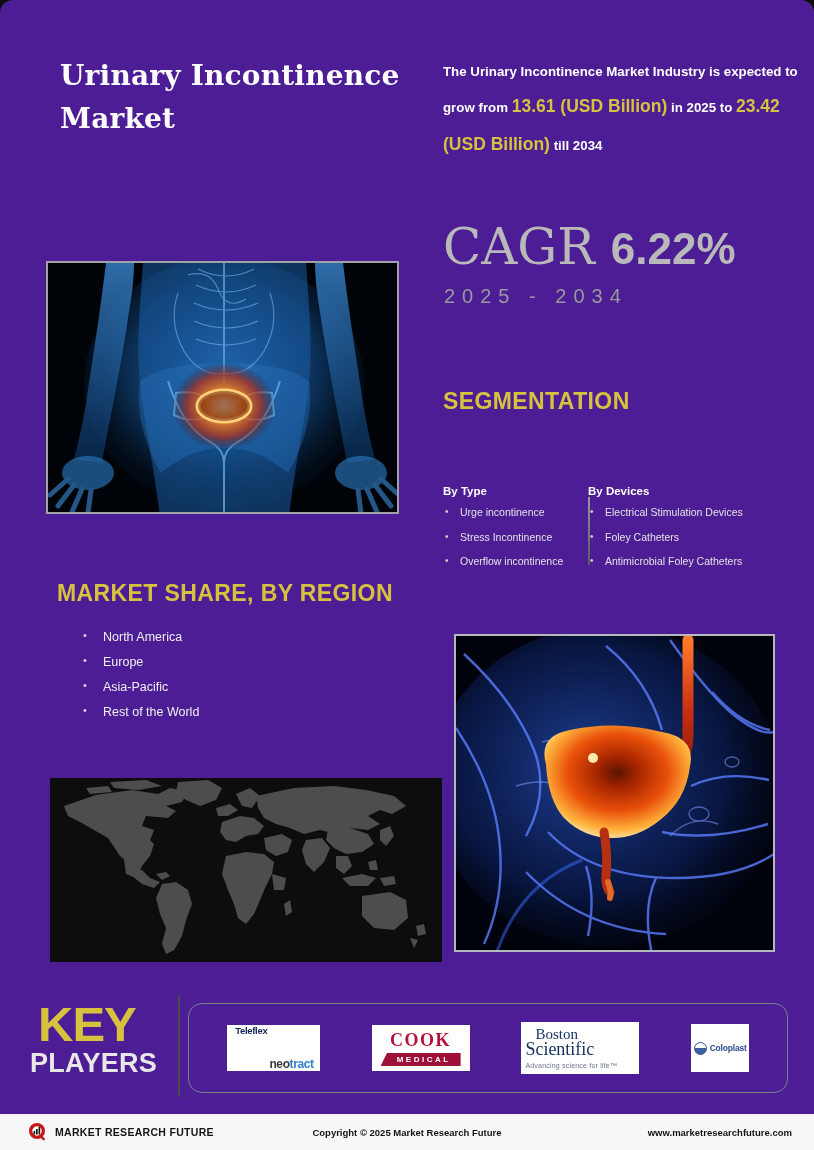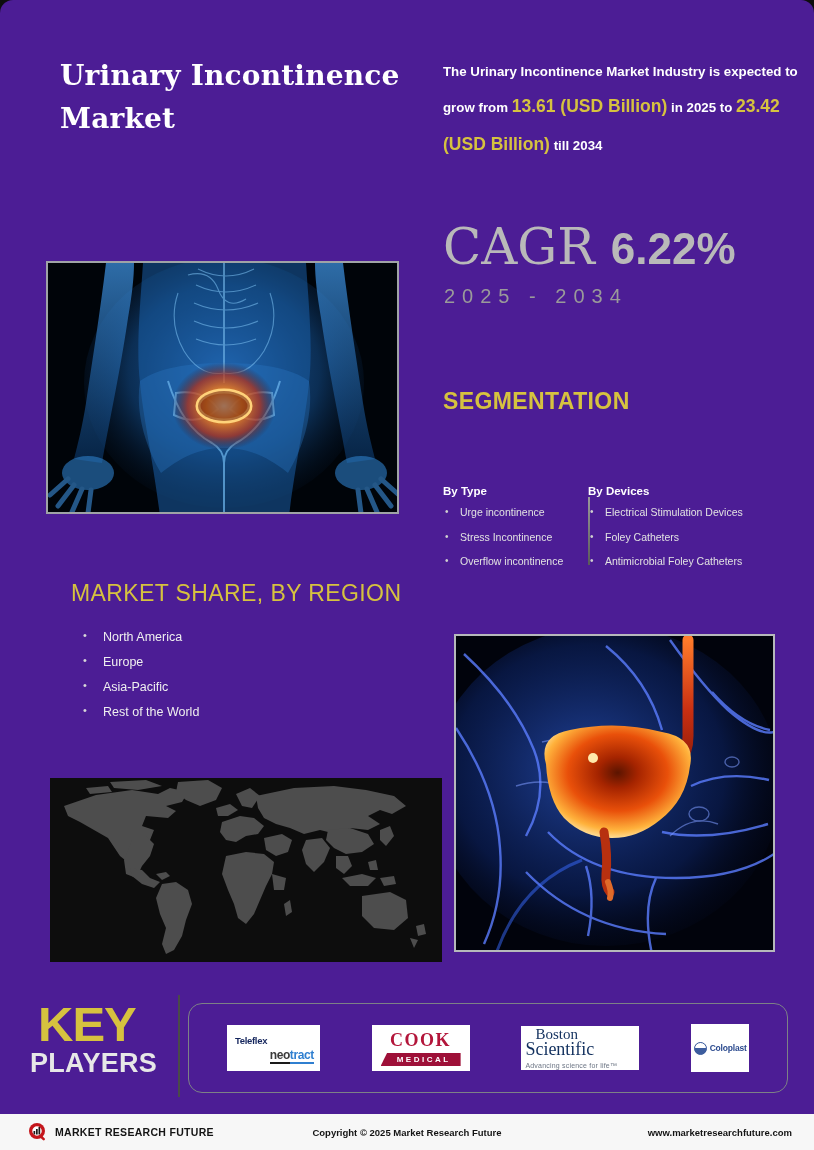--- a/index.html
+++ b/index.html
@@ -58,21 +58,21 @@
     content: "\2022"; position: absolute; left: 2px; top: -1px; color: #cfcfcf; font-size: 10px;
   }
   .seg-divider {
     position: absolute; left: 588px; top: 497px; width: 2px; height: 68px;
     background: linear-gradient(to bottom, #9a9a9a, #5a5a5a);
   }
 
   
   .region-heading {
     position: absolute; left: 57px; top: 580px;
-    font-size: 23px; font-weight: 400; color: #d6c23f; letter-spacing: .4px; margin-left: 14px;
+    font-size: 23px; font-weight: 700; color: #d6c23f; letter-spacing: .4px;
   }
   .region-list { position: absolute; left: 83px; top: 630px; list-style: none; }
   .region-list li {
     position: relative; font-size: 12.5px; color: #efefef;
     padding-left: 20px; margin-bottom: 11px;
   }
   .region-list li::before {
     content: "\2022"; position: absolute; left: 0; top: -1px; color: #d8d8d8; font-size: 11px;
   }
 
@@ -110,23 +110,23 @@
   }
   .kp-box {
     position: absolute; left: 188px; top: 1003px; width: 600px; height: 90px;
     border: 1.5px solid #7d8186; border-radius: 14px;
     display: flex; align-items: center; justify-content: space-around; padding: 0 12px;
   }
   .logo-card {
     background: #ffffff; display: flex; align-items: center; justify-content: center;
     overflow: hidden;
   }
-  .logo-teleflex { width: 93px; height: 46px; flex-direction: column; gap: 2px; padding-top:0;}
+  .logo-teleflex { width: 93px; height: 46px; flex-direction: row; gap: 2px; padding-top:0;}
   .logo-cook { width: 98px; height: 46px; flex-direction: column; }
-  .logo-boston { width: 118px; height: 44px; flex-direction: column; }
+  .logo-boston { width: 118px; height: 52px; flex-direction: column; }
   .logo-bard { width: 100px; height: 42px; }
   .logo-coloplast { width: 58px; height: 48px; }
 
   .tf-top { font-size: 9.5px; font-weight: 700; color: #14255c; letter-spacing: -.3px; align-self:flex-start; margin-left:8px;}
   .tf-bot { font-size: 12px; font-weight: 700; letter-spacing: -.4px; align-self:flex-end; margin-right:6px; }
   .tf-neo { color: #3b3b3b; border-bottom: 2px solid #1a1a1a; }
   .tf-tract { color: #2f7fd0; border-bottom: 2px solid #2f7fd0; }
 
   .ck-word { font-family: "Liberation Serif", serif; font-size: 18px; font-weight: 700; color: #b3153a; letter-spacing: 1.5px; }
   .ck-band {

